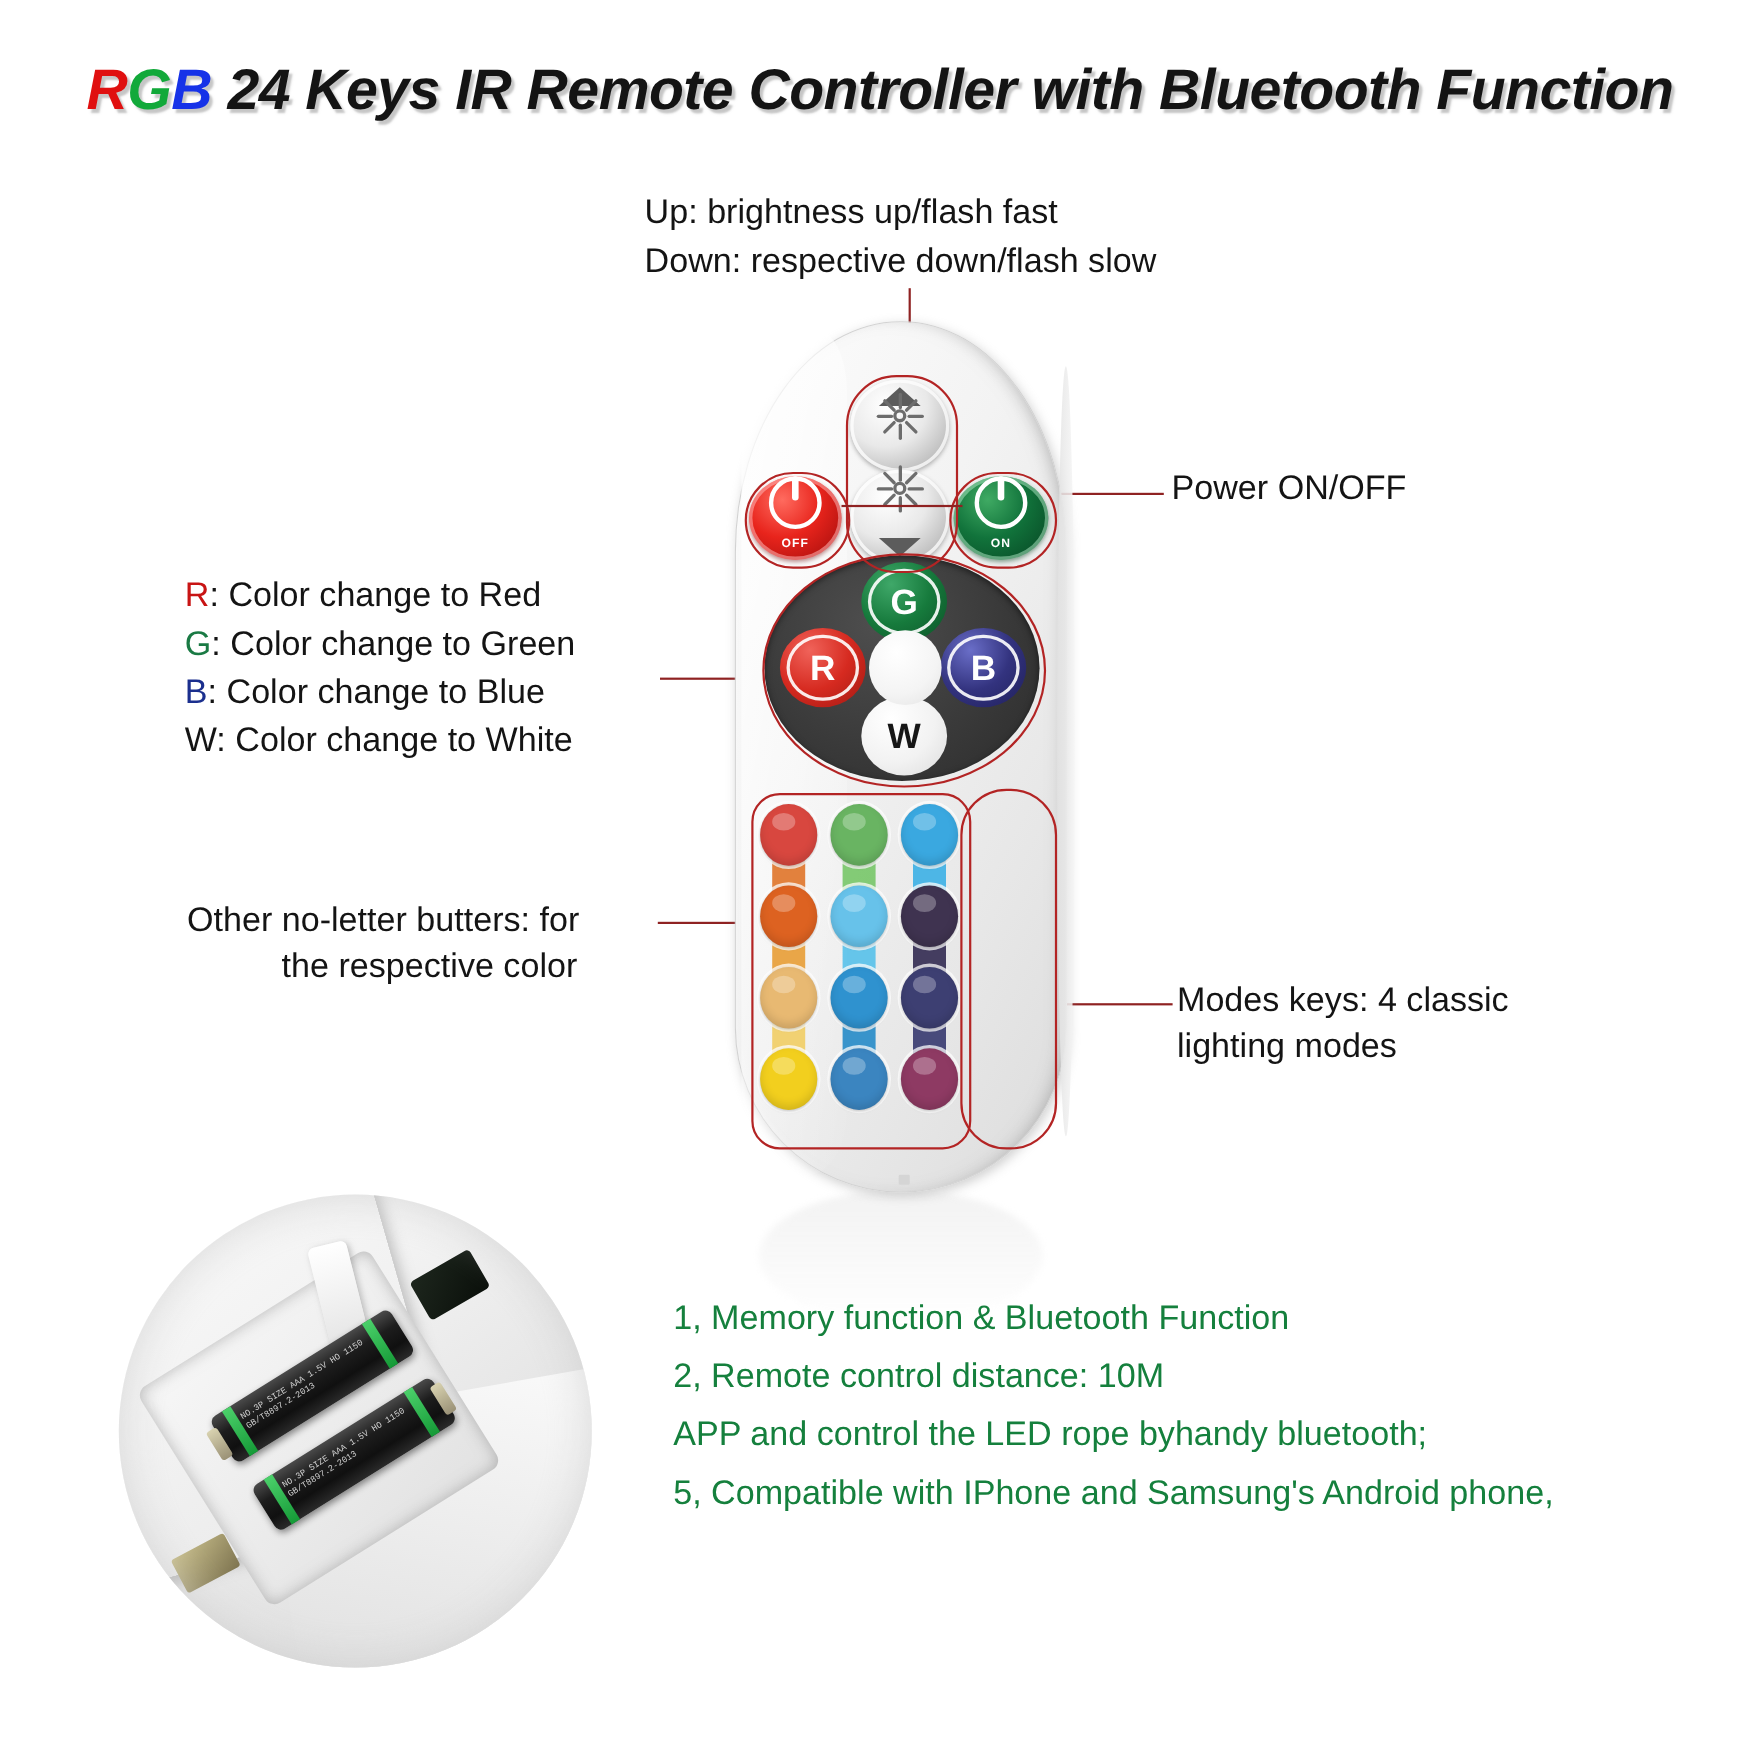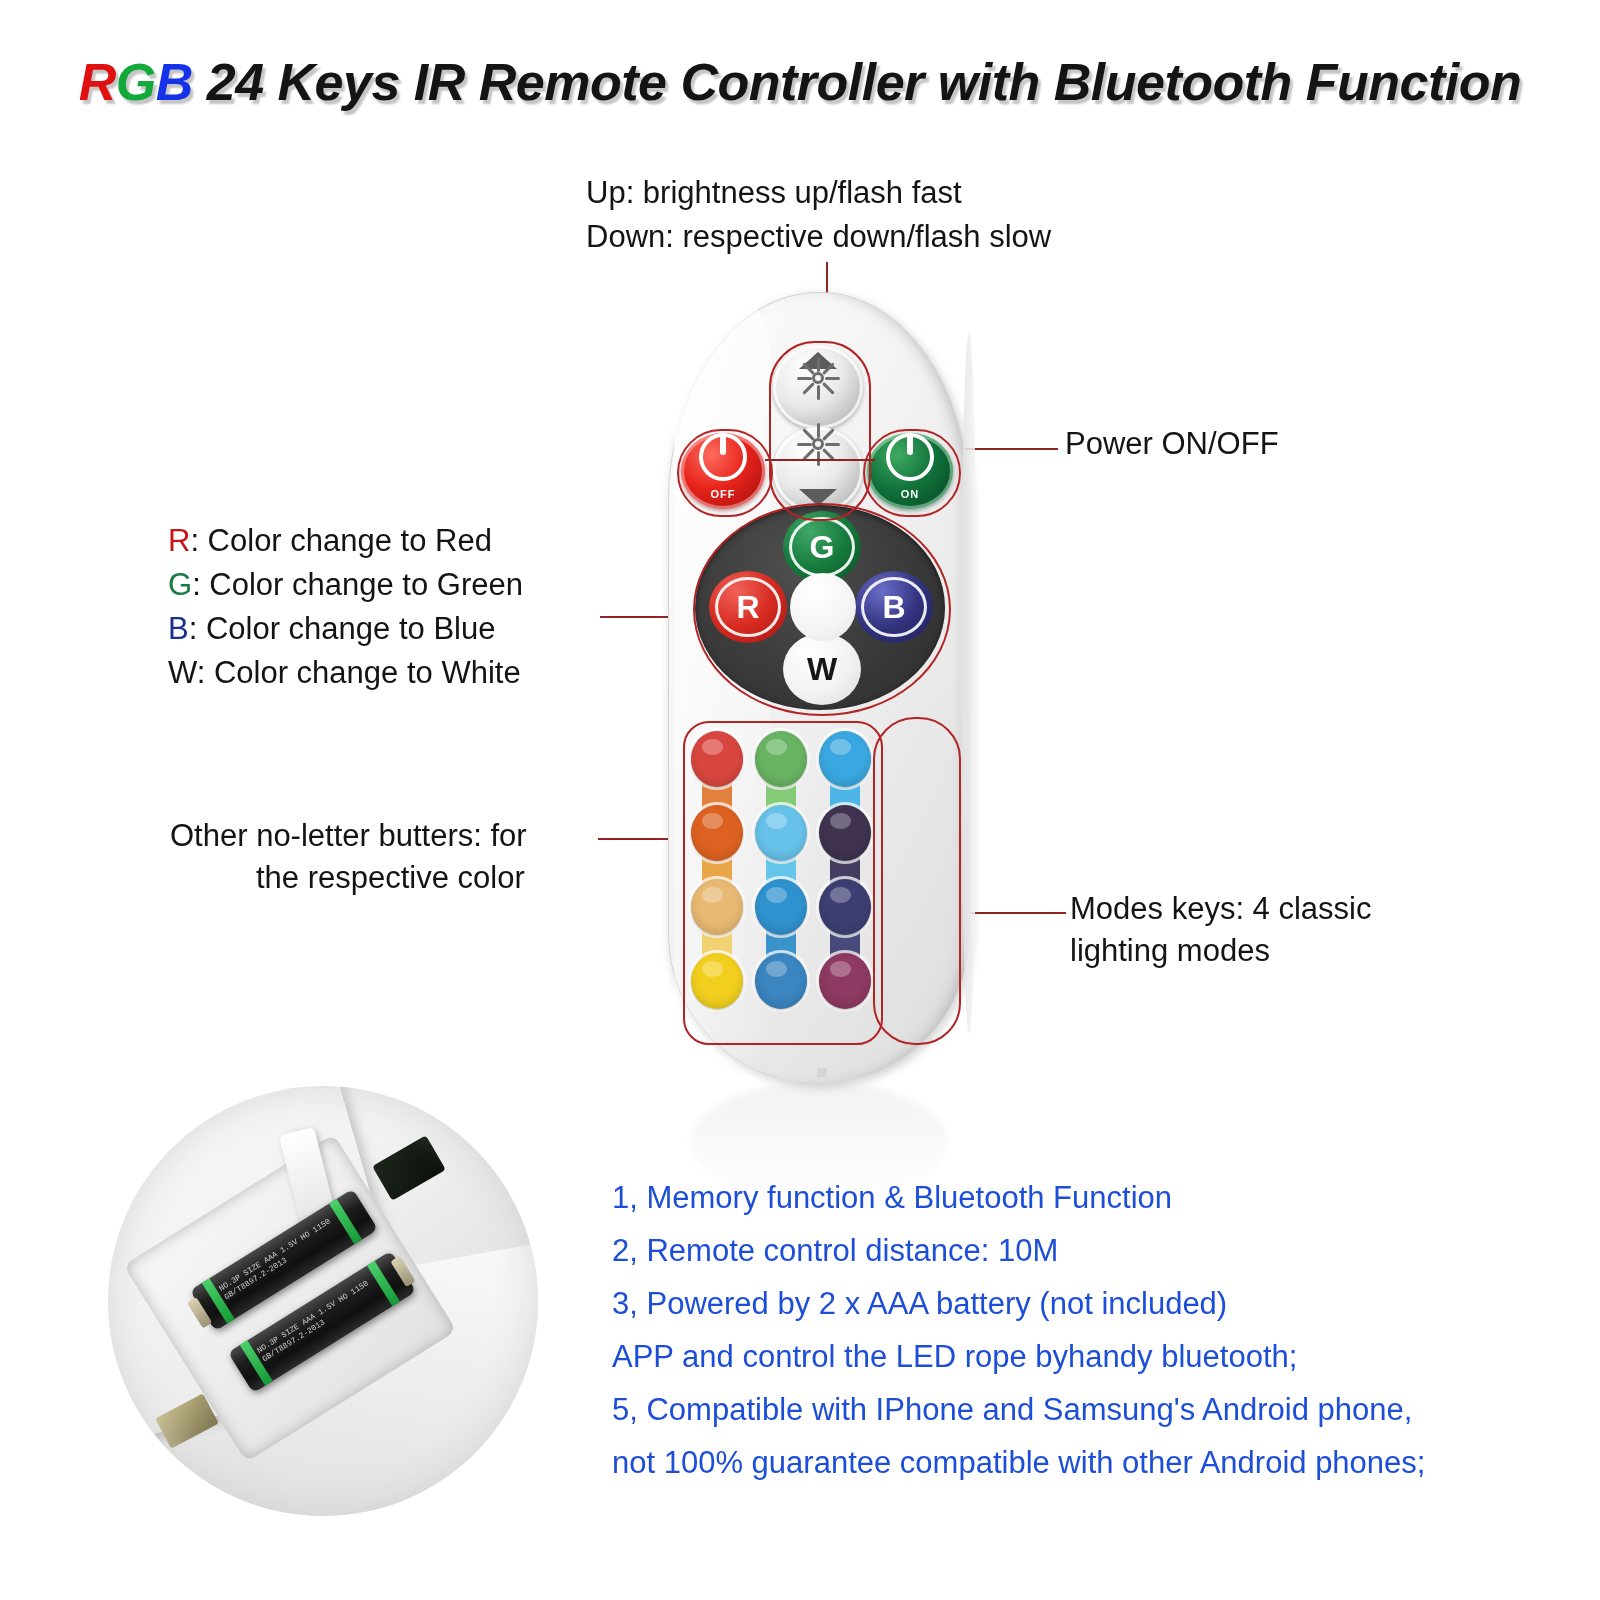--- a/index.html
+++ b/index.html
@@ -145,21 +145,21 @@
         background:linear-gradient(140deg,#1d261d,#0a0f0a);border-radius:4px;
         transform:rotate(-30deg);}
   #bat-contact{position:absolute;left:52px;top:318px;width:54px;height:34px;
         background:linear-gradient(150deg,#c9bf8c,#7e7450);transform:rotate(-28deg);
         border-radius:3px;}
   #bat-vig{position:absolute;left:0;top:0;width:100%;height:100%;border-radius:50%;
         box-shadow:inset 0 0 40px rgba(200,200,200,.65);}
 
   
   #specs{position:absolute;left:612px;top:1178px;width:900px;}
-  #specs p{margin:0 0 13px 0;font-size:31px;line-height:40px;color:#1d4ed8;white-space:nowrap;}
+  #specs p{margin:0 0 13px 0;font-size:31px;line-height:40px;color:#15803d;white-space:nowrap;}
 </style>
 </head>
 <body>
 
 <div id="title">
   <span class="r">R</span><span class="g">G</span><span class="b">B</span><span class="rest"> 24 Keys IR Remote Controller with Bluetooth Function</span>
 </div>
 
 <div class="note" style="left:586px;top:172px;">Up: brightness up/flash fast</div>
 <div class="note" style="left:586px;top:216px;">Down: respective down/flash slow</div>
@@ -313,17 +313,15 @@
     <div class="tip" style="left:186px;"></div>
     <div class="lbl">NO.3P SIZE AAA 1.5V HO 1150 GB/T8897.2-2013</div>
   </div>
   <div id="bat-contact"></div>
   <div id="bat-vig"></div>
 </div>
 
 <div id="specs">
   <p>1, Memory function &amp; Bluetooth Function</p>
   <p>2, Remote control distance: 10M</p>
-  <p>3, Powered by 2 x AAA battery (not included)</p>
   <p>APP and control the LED rope byhandy bluetooth;</p>
   <p>5, Compatible with IPhone and Samsung's Android phone,</p>
-  <p>not 100% guarantee compatible with other Android phones;</p>
 </div>
 
 </body></html>

